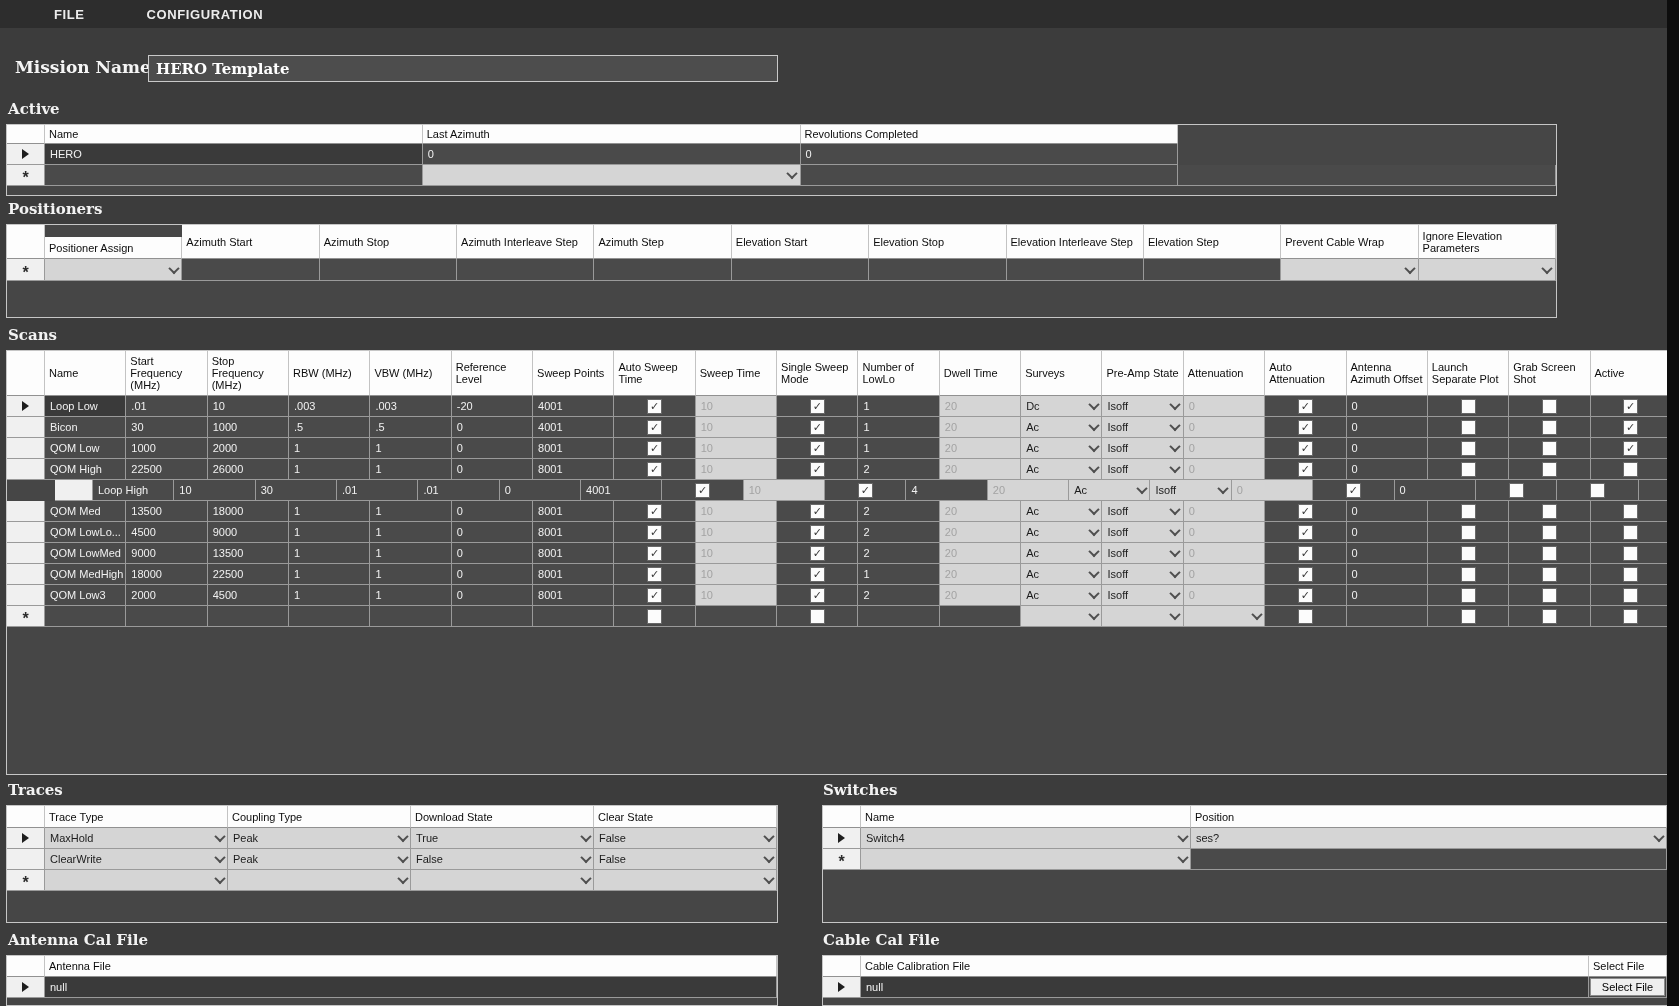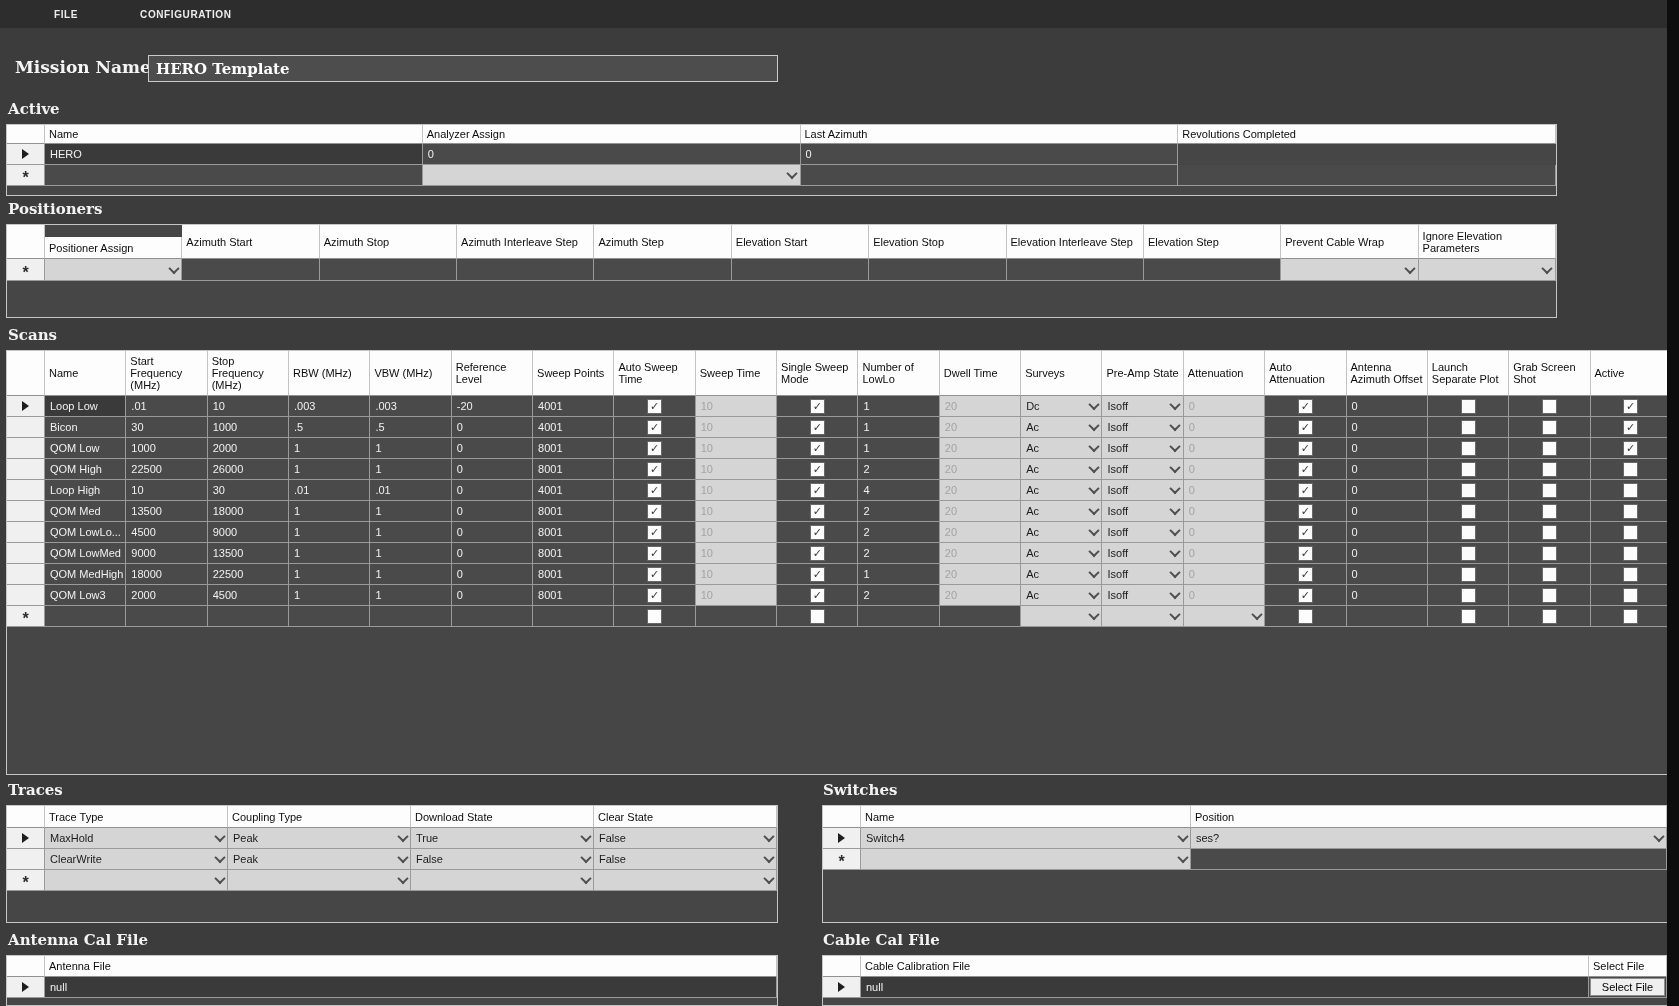--- a/index.html
+++ b/index.html
@@ -2,21 +2,21 @@
 <html><head>
 <meta charset="utf-8">
 <style>
   html,body{margin:0;padding:0;background:#0d0d0d;width:1679px;height:1006px;overflow:hidden;}
   #app{position:absolute;left:0;top:0;width:1673px;height:1006px;background:#3c3c3c;
        font-family:"Liberation Sans",sans-serif;}
   .edge{position:absolute;right:0;top:0;width:6px;height:1006px;background:#0d0d0d;}
 
   .menubar{position:absolute;left:0;top:0;width:100%;height:28px;background:#2d2d2d;
            display:flex;align-items:center;padding-left:18px;gap:26px;box-sizing:border-box;}
-  .menu-item{font-weight:bold;font-size:10px;color:#ececec;letter-spacing:.6px;cursor:default;padding-left:36px;}
+  .menu-item{font-weight:bold;font-size:13px;color:#ececec;letter-spacing:.6px;cursor:default;padding-left:36px;}
 
   .mission-label{position:absolute;left:15px;top:57px;font-family:"DejaVu Serif",serif;
                  font-weight:bold;font-size:17px;color:#f5f5f5;}
   .mission-input{position:absolute;left:148px;top:55px;width:630px;height:27px;background:#4d4d4d;
                  border:1px solid #c9c9c9;color:#ffffff;font-family:"DejaVu Serif",serif;
                  font-weight:bold;font-size:15px;padding:0 7px;box-sizing:border-box;outline:none;}
 
   .section-title{position:absolute;font-family:"DejaVu Serif",serif;font-weight:bold;
                  font-size:15px;color:#f3f3f3;}
 
@@ -57,21 +57,20 @@
   </div>
 
   <span class="mission-label">Mission Name:</span>
   <input class="mission-input" readonly="" value="HERO Template" style="">
 
   <span class="section-title" style="left:8px;top:100px">Active</span>
   <div class="grid" style="left: 6px; top: 124px; width: 1551px; height: 72px;">
       <div class="row hdr" style="height: 19px;">
         <div class="cell rh hrh" style="width: 38px;"></div>
         <div class="cell hcell" style="width: 377.75px;">Name</div>
-        <div class="cell hcell" style="width: 377.75px;">Analyzer Assign</div>
         <div class="cell hcell" style="width: 377.75px;">Last Azimuth</div>
         <div class="cell hcell" style="width: 377.75px;">Revolutions Completed</div>
       </div>
       <div class="row" style="height: 21px;">
         <div class="cell rh" style="width: 38px;">
           <div class="tri"></div>
         </div>
         <div class="cell dark cur" style="width: 377.75px;">HERO</div>
         <div class="cell dark" style="width: 377.75px;">0</div>
         <div class="cell dark" style="width: 377.75px;">0</div>
@@ -341,21 +340,21 @@
         <div class="cell chk" style="width: 81.35px;">
           <div class="cb"></div>
         </div>
         <div class="cell chk" style="width: 81.35px;">
           <div class="cb"></div>
         </div>
         <div class="cell chk" style="width: 81.35px;">
           <div class="cb"></div>
         </div>
       </div>
-      <div class="row" style="height: 21px;">
+      <div class="row" style="height: 21px; margin-left: 48px;">
         <div class="cell rh" style="width: 38px;"></div>
         <div class="cell dark" style="width: 81.35px;">Loop High</div>
         <div class="cell dark" style="width: 81.35px;">10</div>
         <div class="cell dark" style="width: 81.35px;">30</div>
         <div class="cell dark" style="width: 81.35px;">.01</div>
         <div class="cell dark" style="width: 81.35px;">.01</div>
         <div class="cell dark" style="width: 81.35px;">0</div>
         <div class="cell dark" style="width: 81.35px;">4001</div>
         <div class="cell chk" style="width: 81.35px;">
           <div class="cb">✓</div>

